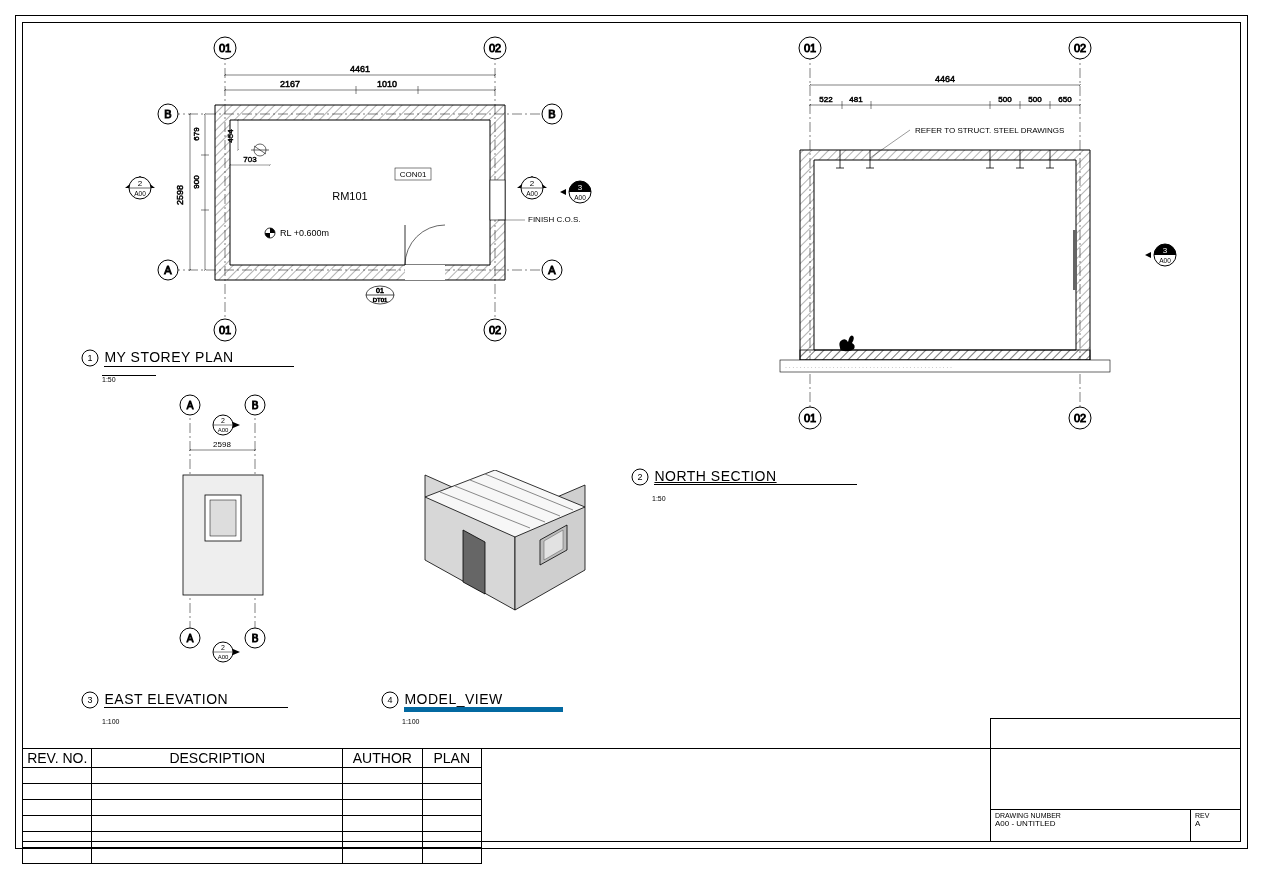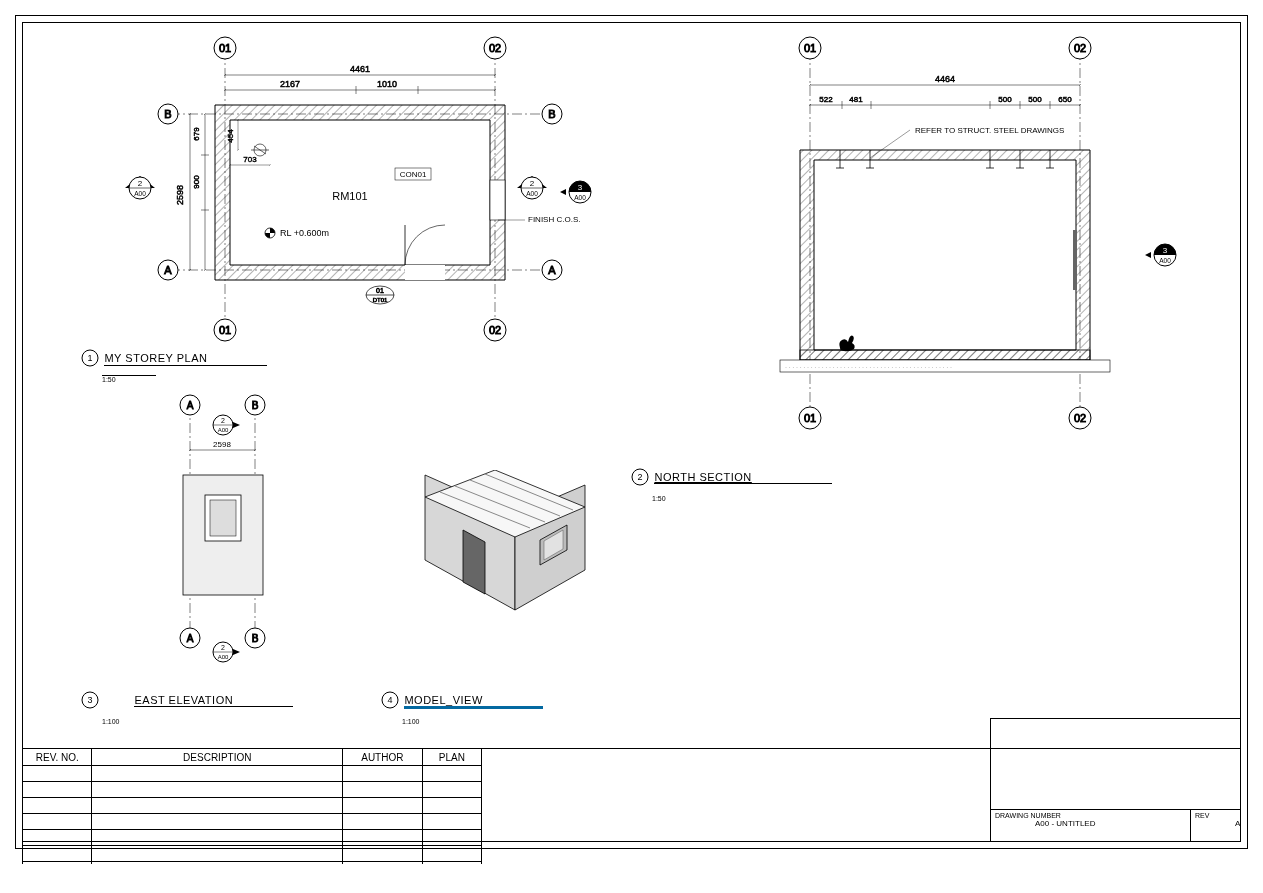--- a/index.html
+++ b/index.html
@@ -1,23 +1,23 @@
 <!DOCTYPE html>
 <html><head>
 <meta charset="utf-8">
 <style>
   html,body{margin:0;padding:0;font-family:'DIN Condensed','Arial Narrow',Arial,sans-serif;font-stretch:condensed;color:#000;}
   .sheet{position:relative;width:1263px;height:864px;background:#fff;}
   .outer-border{position:absolute;left:15px;top:15px;right:15px;bottom:15px;border:1.5px solid #000;}
   .inner-border{position:absolute;left:22px;top:22px;right:22px;bottom:22px;border:0.8px solid #000;}
   .abs{position:absolute;}
-  .small{font-size:11px;letter-spacing:0.5px;}
-  .tiny{font-size:8px;margin-left:40px;}
+  .small{font-size:14px;letter-spacing:0.5px;}
+  .tiny{font-size:8px;}
   .xtiny{font-size:7px;}
-  .tbl{border-collapse:collapse;font-size:10px;}
+  .tbl{border-collapse:collapse;font-size:14px;}
   .tbl td,.tbl th{border:0.5px solid #000;padding:1px 4px;font-weight:normal;}
   .tbl th{text-align:center;height:14px;}
   .tbl td{height:13px;}
 </style>
 </head>
 <body>
 
 <div class="sheet">
   <div class="outer-border"></div>
   <div class="inner-border"></div>
@@ -282,21 +282,21 @@
       <text x="0" y="7" font-size="6" text-anchor="middle">A00</text>
       <path d="M10 -3 L17 0 L10 3 Z" fill="#000"></path>
     </g>
   </svg>
 
   <div class="abs" style="left:80px;top:690px;">
     <svg width="20" height="20" style="vertical-align:middle">
         <circle cx="10" cy="10" r="8" fill="#fff" stroke="#000"></circle>
         <text x="10" y="13" font-size="9" text-anchor="middle">3</text>
       </svg>
-    <span class="small" style="border-bottom:1px solid #000;padding-right:60px;margin-left:30px;">EAST ELEVATION</span><br>
+    <span class="small" style="border-bottom:1px solid #000;padding-right:60px;">EAST ELEVATION</span><br>
     <span class="xtiny" style="margin-left:22px;">1:100</span>
   </div>
 
   <svg class="abs" style="left:395px;top:470px;" width="210" height="195">
     <g stroke="#000" stroke-width="0.8" stroke-linejoin="round">
 
       <path d="M30 90 L120 140 L120 45 L30 5 Z" fill="#d7d7d7"></path>
 
       <path d="M120 140 L190 100 L190 15 L120 45 Z" fill="#cfcfcf"></path>
 
@@ -313,21 +313,21 @@
       <path d="M145 95 L172 80 L172 55 L145 70 Z" fill="#bcbcbc" stroke="#000"></path>
       <path d="M149 90 L168 79 L168 60 L149 71 Z" fill="#e2e2e2" stroke="#555" stroke-width="0.5"></path>
     </g>
   </svg>
 
   <div class="abs" style="left:380px;top:690px;">
     <svg width="20" height="20" style="vertical-align:middle">
         <circle cx="10" cy="10" r="8" fill="#fff" stroke="#000"></circle>
         <text x="10" y="13" font-size="9" text-anchor="middle">4</text>
       </svg>
-    <span class="small" style="border-bottom:3px solid #0369a1;padding-right:60px;text-align:center;">MODEL_VIEW</span><br>
+    <span class="small" style="border-bottom:5px solid #0369a1;padding-right:60px;text-align:center;">MODEL_VIEW</span><br>
     <span class="xtiny" style="margin-left:22px;">1:100</span>
   </div>
 
   <table class="abs tbl" style="left:22px;top:748px;width:460px;">
     <tbody>
         <tr>
       <th style="width:60px">REV. NO.</th>
       <th style="width:240px">DESCRIPTION</th>
       <th style="width:70px">AUTHOR</th>
       <th style="width:50px">PLAN</th>

